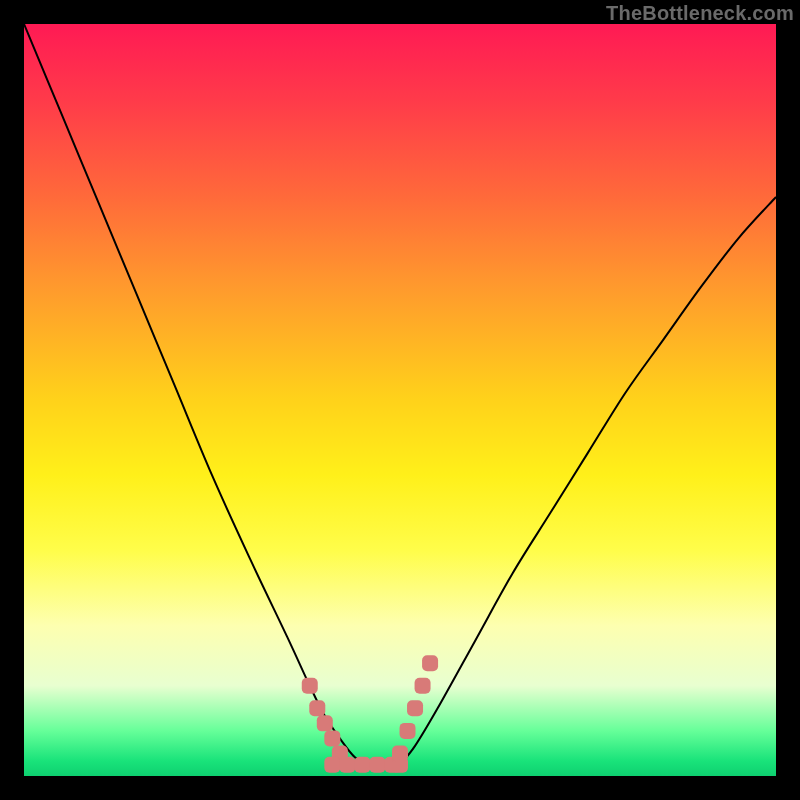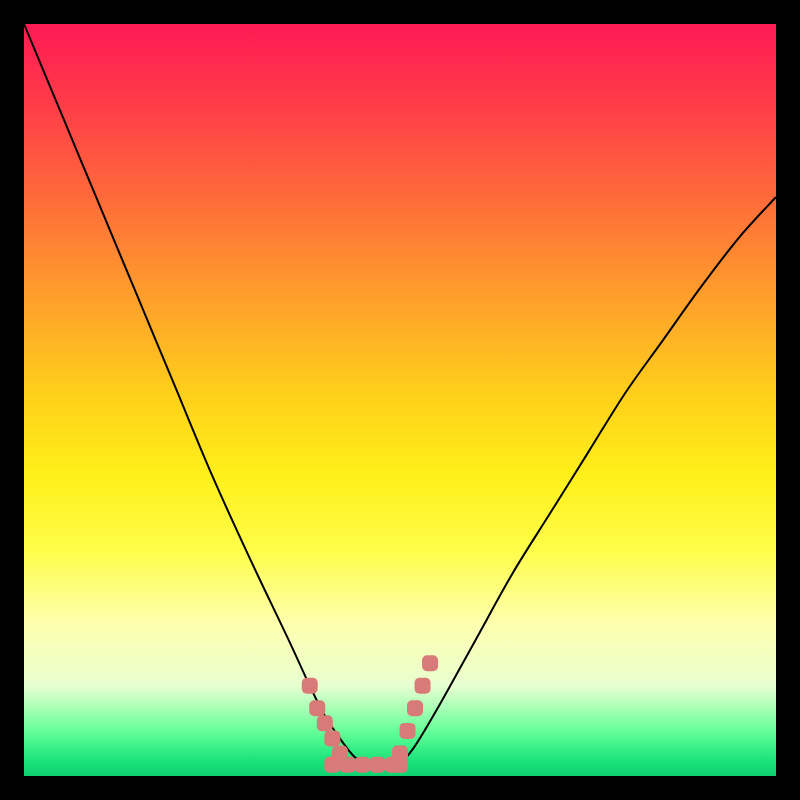--- a/index.html
+++ b/index.html
@@ -80,13 +80,14 @@
           <rect x="360.48" y="732.72" width="16" height="16" rx="5" ry="5" fill="#d87a78"></rect>
           <rect x="368.00" y="732.72" width="16" height="16" rx="5" ry="5" fill="#d87a78"></rect>
           <rect x="368.00" y="721.44" width="16" height="16" rx="5" ry="5" fill="#d87a78"></rect>
           <rect x="375.52" y="698.88" width="16" height="16" rx="5" ry="5" fill="#d87a78"></rect>
           <rect x="383.04" y="676.32" width="16" height="16" rx="5" ry="5" fill="#d87a78"></rect>
           <rect x="390.56" y="653.76" width="16" height="16" rx="5" ry="5" fill="#d87a78"></rect>
           <rect x="398.08" y="631.20" width="16" height="16" rx="5" ry="5" fill="#d87a78"></rect>
         </g>
     </svg>
   </div>
+  <div class="watermark">TheBottleneck.com</div>
 </div>
 
 </body></html>

